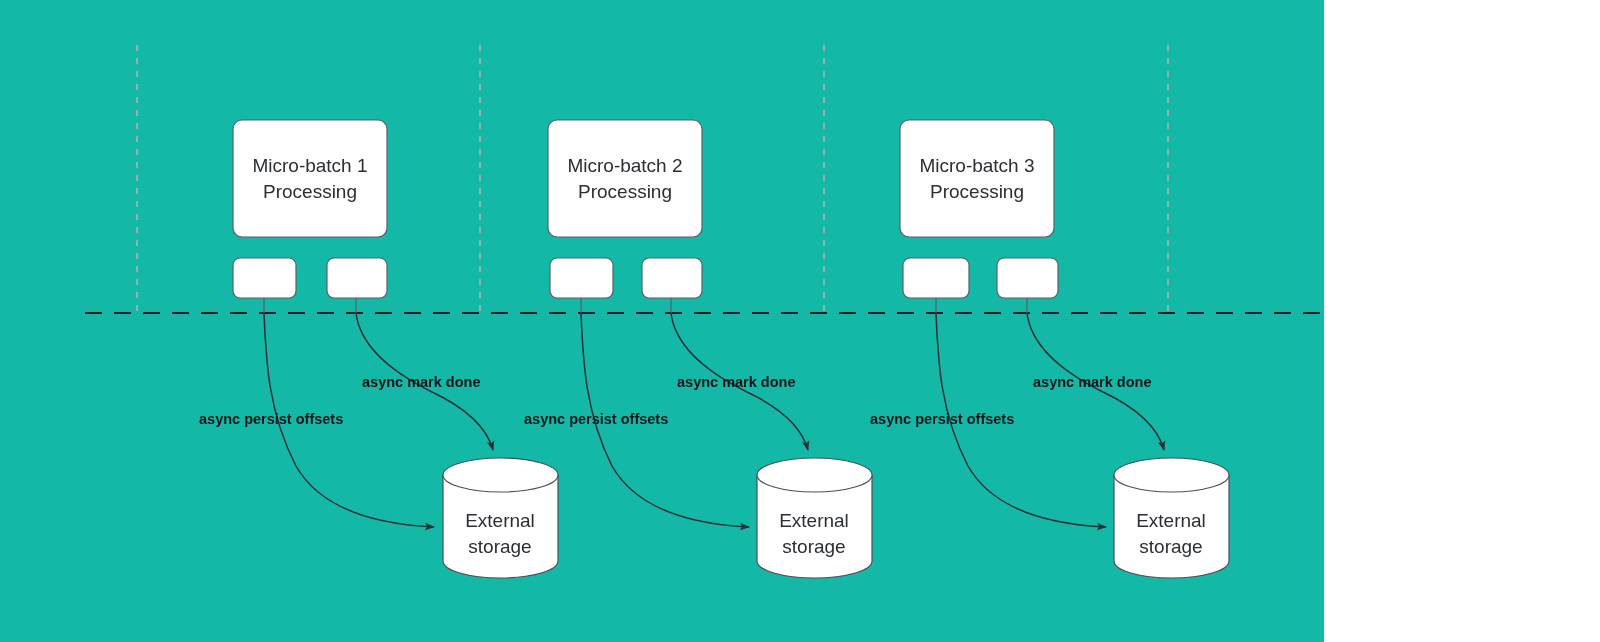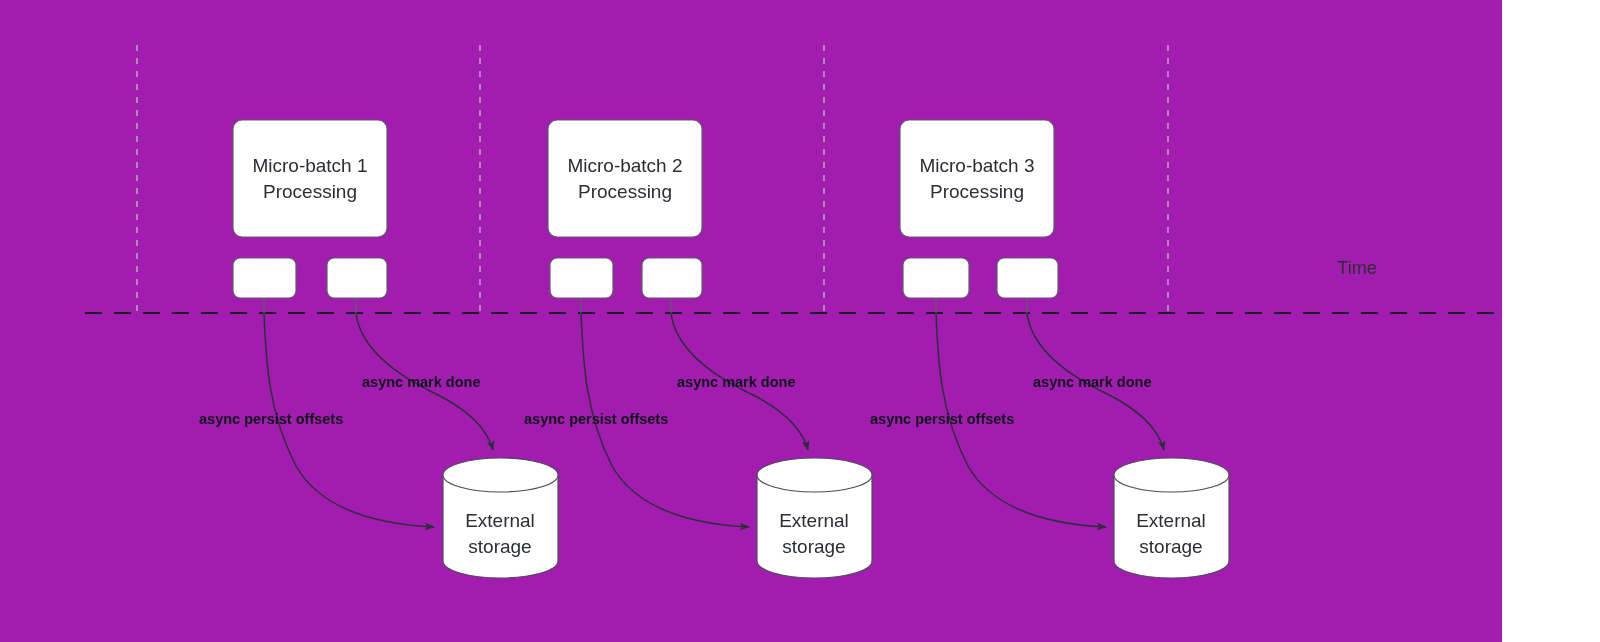--- a/index.html
+++ b/index.html
@@ -5,23 +5,23 @@
   html, body {
     margin: 0;
     padding: 0;
     background: #ffffff;
   }
   body {
     font-family: "Liberation Sans", sans-serif;
   }
   #stage {
     position: relative;
-    width: 1502px;
+    width: 1324px;
     height: 642px;
-    background: #a21caf;
+    background: #14b8a6;
     overflow: hidden;
   }
   #stage svg {
     position: absolute;
     top: 0;
     left: 0;
     width: 1600px;
     height: 642px;
   }
   .box-label {

